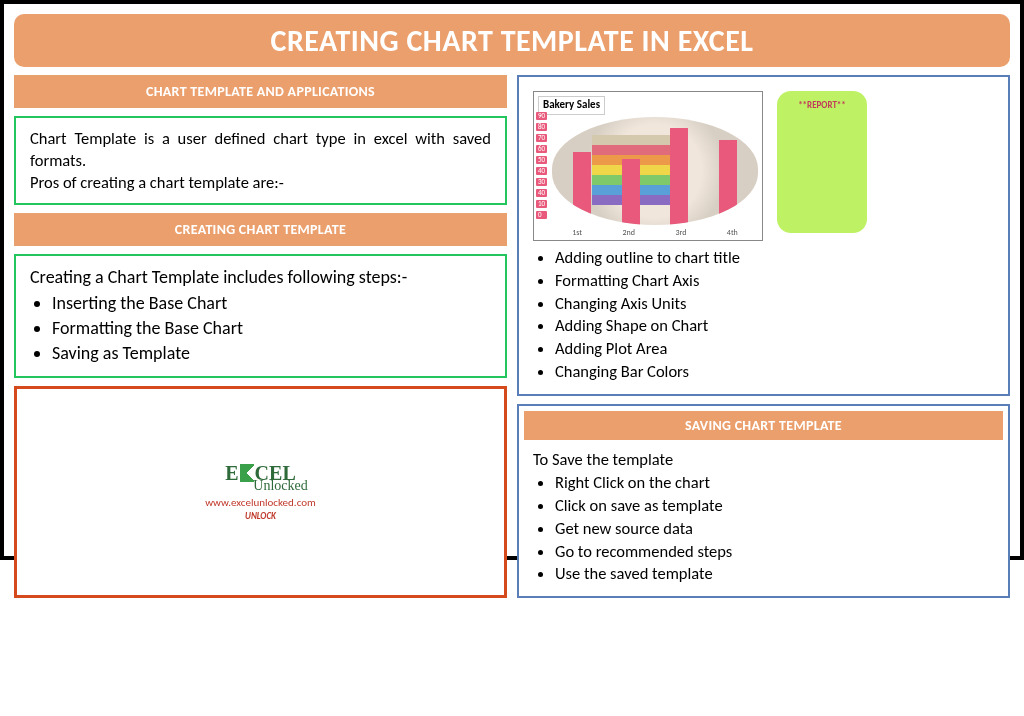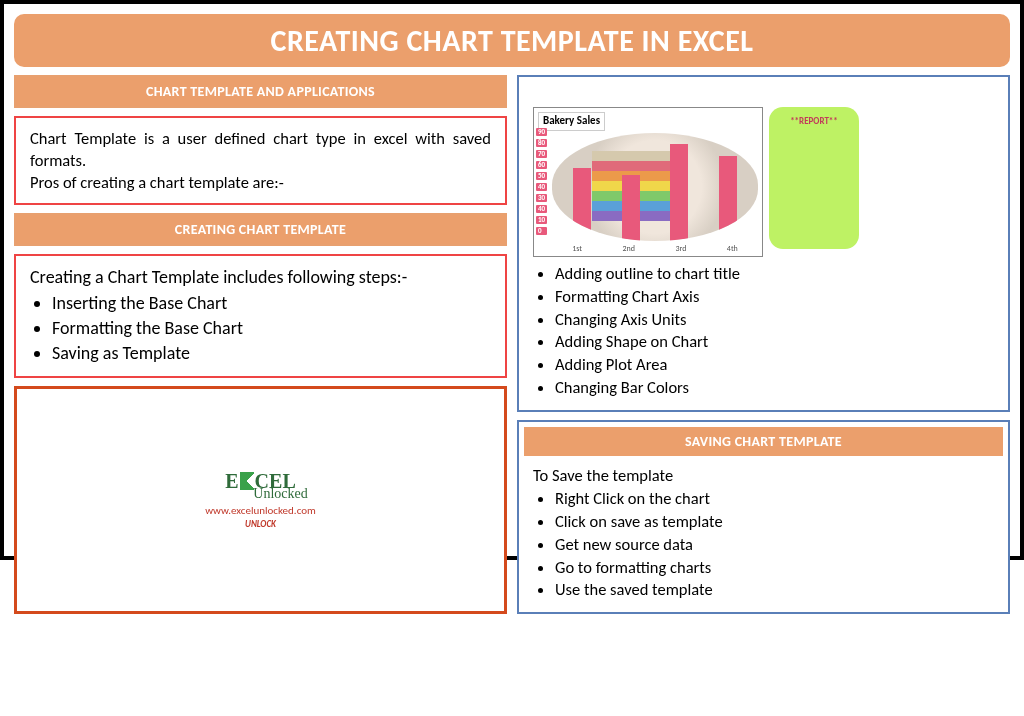--- a/index.html
+++ b/index.html
@@ -35,21 +35,21 @@
     gap: 10px;
     flex: 1;
   }
   .col {
     flex: 1;
     display: flex;
     flex-direction: column;
     gap: 8px;
   }
   .section {
-    border: 2px solid #ef4444;
+    border: 2px solid #22c55e;
     background: #fff;
     display: flex;
     flex-direction: column;
   }
   .section-r { border: 2px solid #5a7fb8; }
   .subheader {
     background: #eb9f6c;
     color: #fff;
     font-weight: bold;
     text-align: center;
@@ -106,23 +106,23 @@
     margin-top: -4px;
     align-self: center;
     padding-left: 40px;
   }
   .logo-url { color: #c0392b; font-size: 11px; margin-top: 2px; }
   .logo-unlock { color: #c0392b; font-size: 9px; font-style: italic; font-weight: bold; margin-top: 1px; }
 
   
   .chart-wrap {
     display: flex;
-    gap: 6px;
+    gap: 14px;
     margin-left: auto;
-    margin-top: 20px;
+    margin-top: 4px;
     margin-bottom: 6px;
   }
   .chart-box {
     border: 1px solid #888;
     width: 230px;
     height: 150px;
     position: relative;
     padding: 4px 4px 0 4px;
     font-size: 9px;
   }
@@ -162,21 +162,20 @@
   .bar { width: 18px; background: #e8597b; }
   .yaxis {
     position: absolute;
     left: 2px; top: 20px;
     display: flex;
     flex-direction: column;
     justify-content: space-between;
     height: 108px;
     font-size: 7px;
     color: #666;
-    font-weight: bold;
   }
   .ytick { background:#e8597b; color:#fff; padding:0 2px; line-height:1.2; margin-bottom:1px; border-radius:1px;}
   .xaxis {
     display:flex; justify-content:space-around;
     margin-left:14px; font-size:8px; color:#555; margin-top:2px;
   }
   .report-box {
     width: 90px;
     height: 142px;
     background: #bef264;
@@ -291,21 +290,21 @@
       </div>
 
       <div class="section section-r">
         <div class="subheader" style="margin:5px;">SAVING CHART TEMPLATE</div>
         <div class="body" style="padding-top:4px;">
           <div>To Save the template</div>
           <ul class="bullets">
             <li>Right Click on the chart</li>
             <li>Click on save as template</li>
             <li>Get new source data</li>
-            <li>Go to formatting charts</li>
+            <li>Go to recommended steps</li>
             <li>Use the saved template</li>
           </ul>
         </div>
       </div>
 
     </div>
 
   </div>
 </div>
 

